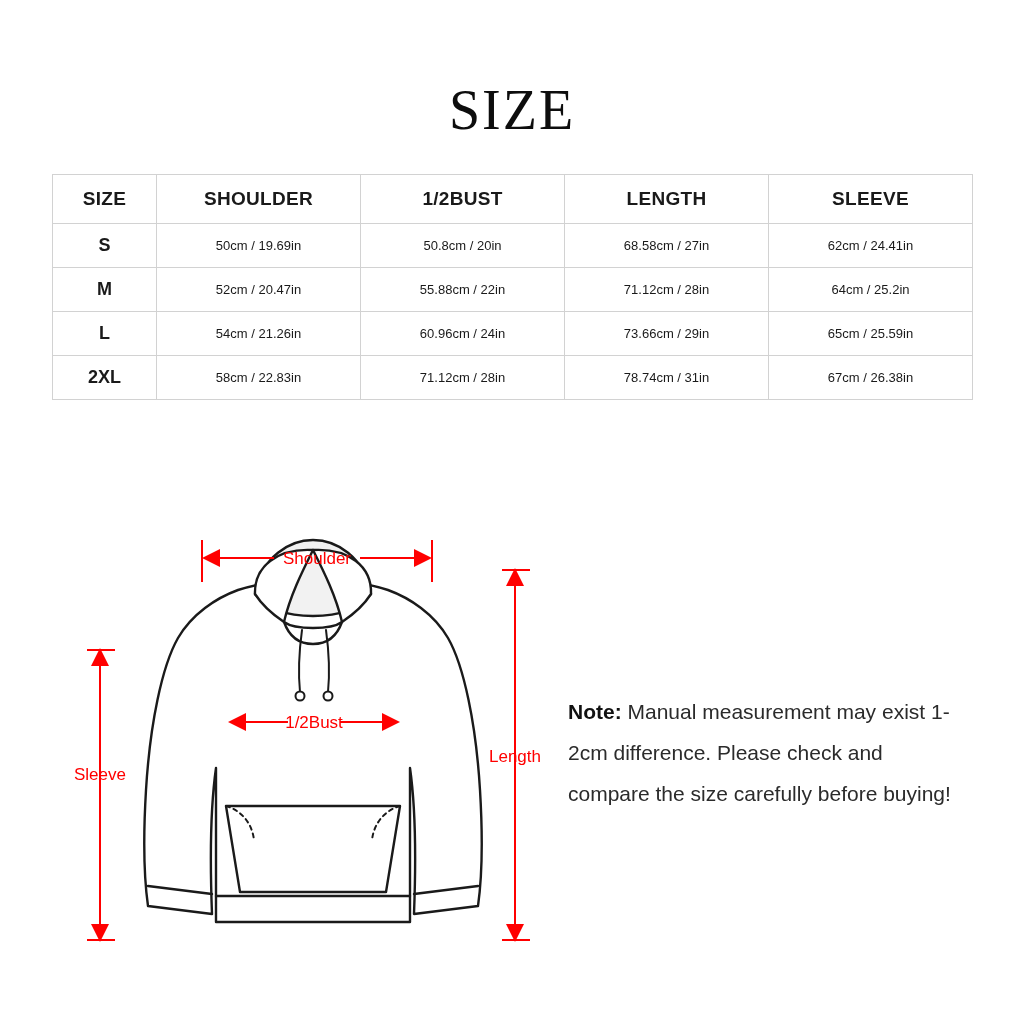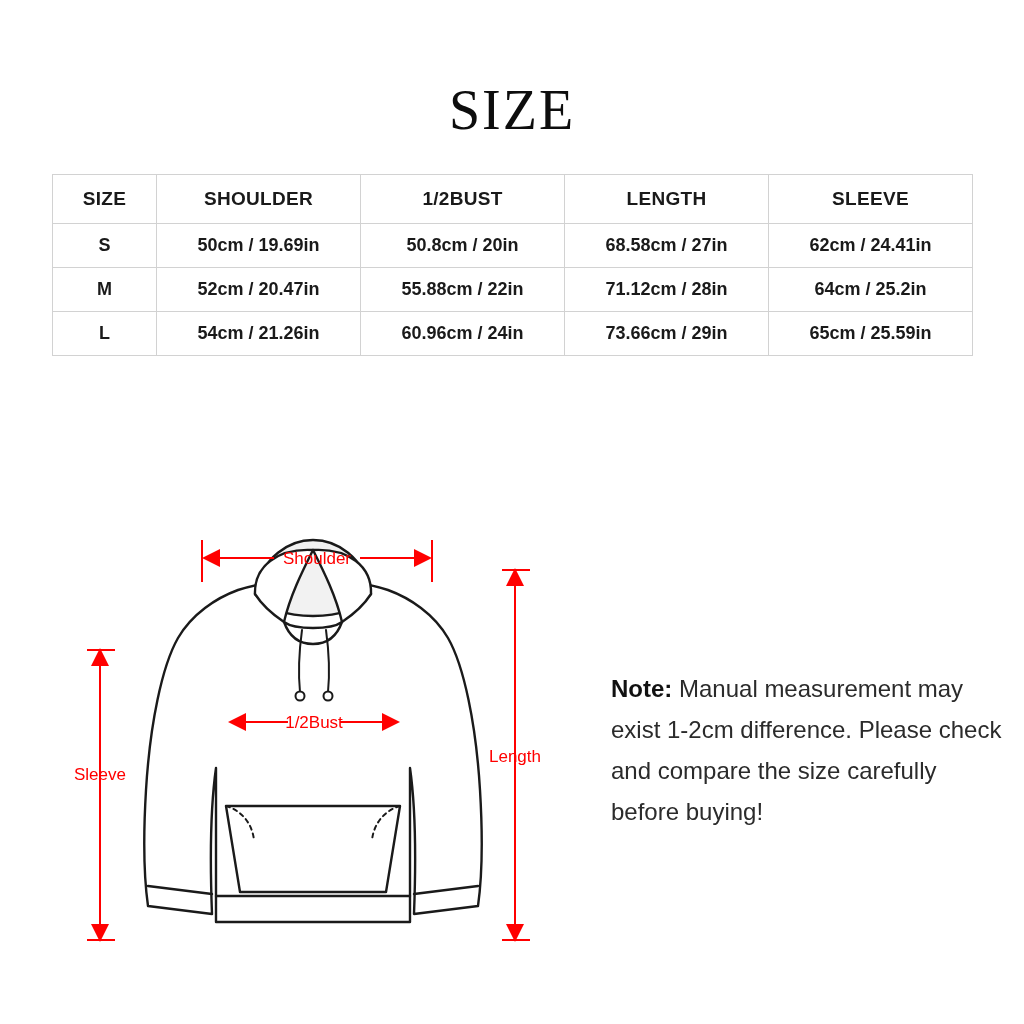--- a/index.html
+++ b/index.html
@@ -45,22 +45,22 @@
     color: #1a1a1a;
   }
   .size-table th {
     height: 46px;
     font-size: 19px;
     font-weight: bold;
     letter-spacing: 0.3px;
   }
   .size-table td {
     height: 41px;
-    font-size: 18px;
-    font-weight: bold;
+    font-size: 13px;
+    font-weight: normal;
   }
   .size-table td.size-cell {
     font-weight: bold;
     font-size: 18px;
   }
   .col-size    { width: 104px; }
   .col-generic { width: 204px; }
 
   
   .diagram {
@@ -69,26 +69,25 @@
     top: 510px;
     width: 540px;
     height: 470px;
   }
   .diagram svg { display: block; }
 
   
   .note {
     position: absolute;
     left: 568px;
-    top: 668px;
+    top: 691px;
     width: 400px;
-    font-size: 24px;
+    font-size: 21px;
     line-height: 41px;
     color: #2b2b2b;
-    margin-left: 43px;
   }
   .note b {
     font-weight: bold;
     color: #111111;
   }
 </style>
 </head>
 <body>
 
 <div class="title">SIZE</div>
@@ -124,20 +123,27 @@
       <td>55.88cm / 22in</td>
       <td>71.12cm / 28in</td>
       <td>64cm / 25.2in</td>
     </tr>
     <tr>
       <td class="size-cell">L</td>
       <td>54cm / 21.26in</td>
       <td>60.96cm / 24in</td>
       <td>73.66cm / 29in</td>
       <td>65cm / 25.59in</td>
+    </tr>
+    <tr>
+      <td class="size-cell">2XL</td>
+      <td>58cm / 22.83in</td>
+      <td>71.12cm / 28in</td>
+      <td>78.74cm / 31in</td>
+      <td>67cm / 26.38in</td>
     </tr>
   </tbody>
 </table>
 
 <div class="diagram">
   <svg width="540" height="470" viewBox="0 0 540 470" xmlns="http://www.w3.org/2000/svg">
     <defs>
       <marker id="arrEnd" markerWidth="9" markerHeight="9" refX="8" refY="4.5" orient="auto">
         <path d="M0,0 L9,4.5 L0,9 z" fill="#ff0000"></path>
       </marker>

